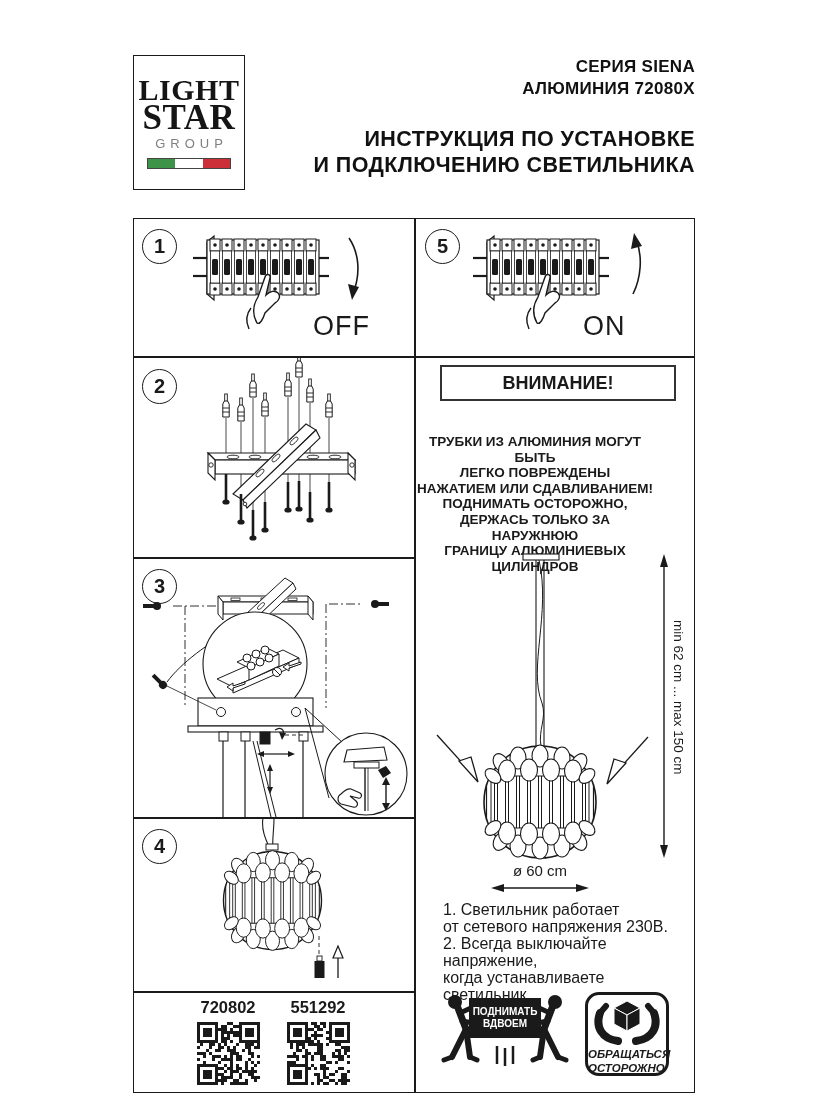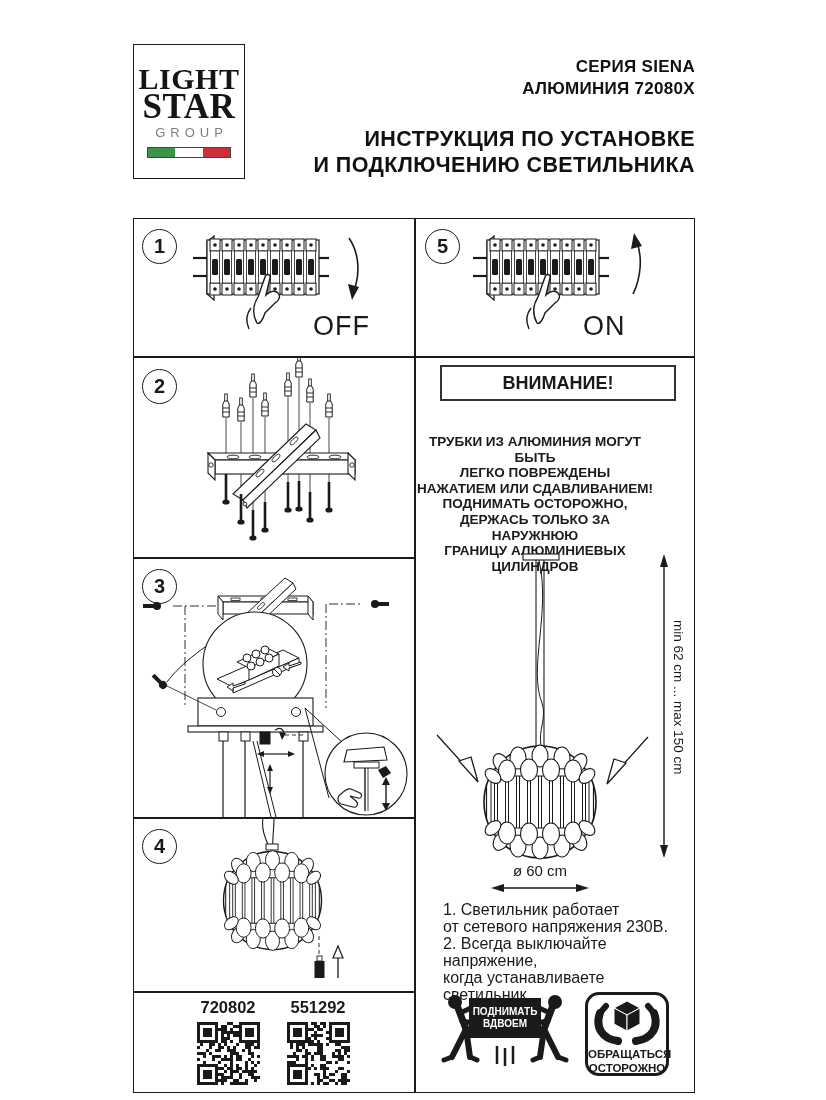--- a/index.html
+++ b/index.html
@@ -1,21 +1,21 @@
 <!DOCTYPE html>
 <html><head>
 <meta charset="utf-8">
 <style>
   html,body{margin:0;padding:0;background:#fff;}
   .page{position:relative;width:826px;height:1100px;background:#fff;overflow:hidden;
         font-family:"Liberation Sans",sans-serif;color:#1a1a1a;}
   .abs{position:absolute;}
   .line{position:absolute;background:#1a1a1a;}
   
-  .logo-box{left:133px;top:44px;width:110px;height:133px;border:1.5px solid #1a1a1a;
+  .logo-box{left:133px;top:55px;width:110px;height:133px;border:1.5px solid #1a1a1a;
             display:flex;flex-direction:column;align-items:center;justify-content:center;}
   .logo-light{font-family:"Liberation Serif",serif;font-weight:bold;font-size:30px;line-height:26px;letter-spacing:.5px;color:#151515;}
   .logo-star{font-family:"Liberation Serif",serif;font-weight:bold;font-size:35px;line-height:30px;letter-spacing:.5px;color:#151515;}
   .logo-group{font-size:13px;letter-spacing:5px;color:#7f7f7f;margin:3px 0 0 5px;}
   .logo-flag{width:82px;height:9px;border:1px solid #444;display:flex;margin-top:7px;}
   .logo-flag div{flex:1;}
   
   .hdr{right:131px;text-align:right;font-weight:bold;color:#111;}
   .hdr-small{font-size:17px;line-height:30px;letter-spacing:.3px;}
   .hdr-big{font-size:21.5px;line-height:26px;letter-spacing:.4px;white-space:pre-line;}
@@ -31,21 +31,21 @@
   .warn-sub{font-size:19.5px;line-height:24px;}
   .warn-body{text-align:center;font-weight:bold;font-size:13.5px;line-height:15.6px;white-space:pre-line;}
   .notes{font-size:16px;line-height:17px;white-space:pre-line;}
   .vdim-label{transform:rotate(90deg);transform-origin:left top;font-size:13.5px;white-space:nowrap;}
   .dim-text{font-size:15px;text-align:center;}
   .qr-item{position:absolute;width:84px;text-align:center;}
   .qr-code-label{font-weight:bold;font-size:16.5px;margin-bottom:5px;}
   
   .lift-label{position:absolute;left:34px;top:10px;width:72px;height:36px;display:flex;align-items:center;justify-content:center;
               color:#fff;font-weight:bold;font-size:10px;line-height:12px;text-align:center;white-space:pre-line;}
-  .care-box{border:3px solid #1a1a1a;border-radius:14px;box-sizing:border-box;text-align:center;}
+  .care-box{border:3px solid #1a1a1a;border-radius:14px;box-sizing:border-box;text-align:left;font-style:italic;}
   .care-label{font-weight:bold;font-size:11.5px;line-height:14px;white-space:pre-line;margin-top:2px;}
   svg{display:block;}
 </style>
 </head>
 <body>
 
 <div class="page">
 
   <svg width="0" height="0" style="position:absolute">
     <defs>

